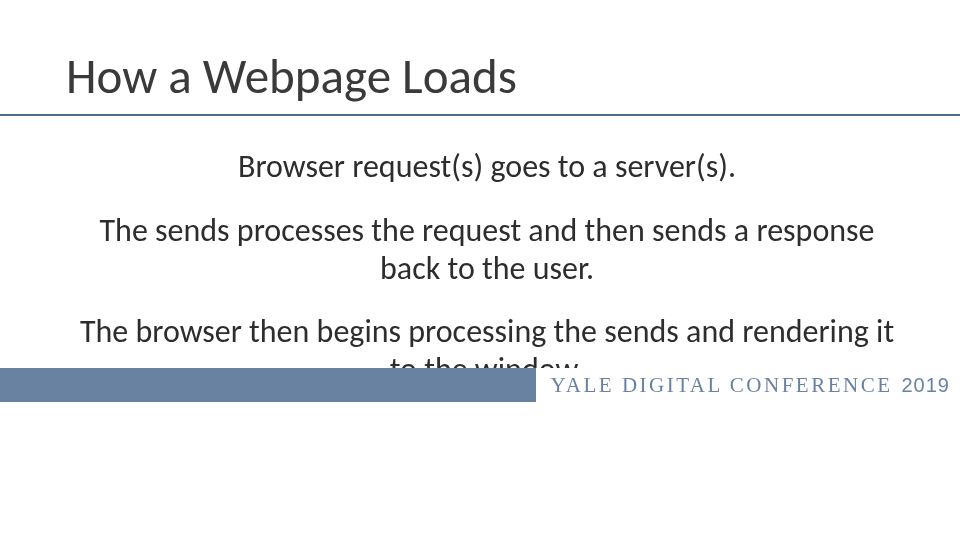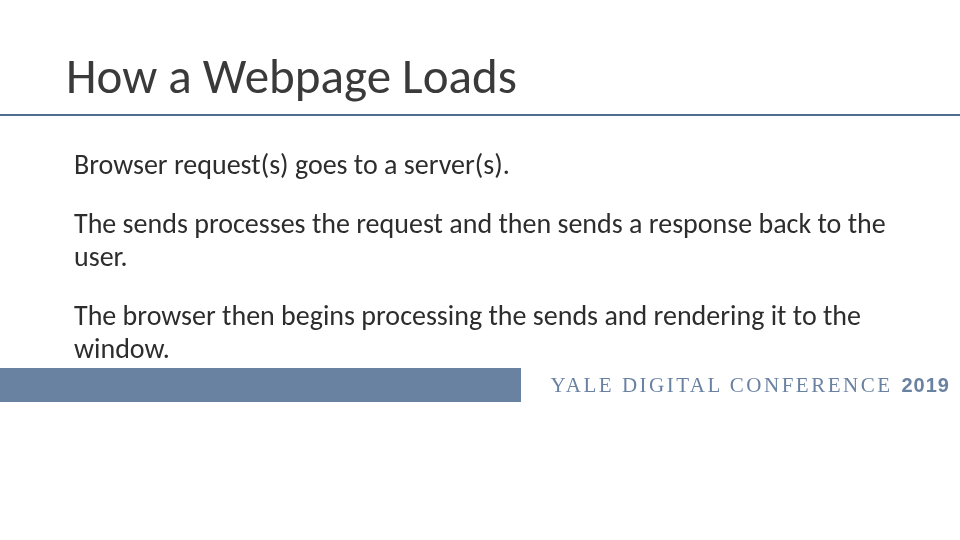--- a/index.html
+++ b/index.html
@@ -37,58 +37,59 @@
     height: 0;
     border-top: 2px solid #4f6d8f;
   }
   .body {
     position: absolute;
     top: 148px;
     left: 74px;
     right: 60px;
   }
   .body p {
-    font-size: 28px;
+    font-size: 32px;
     line-height: 1.18;
     color: #2d2d2d;
     font-weight: 400;
     margin-bottom: 26px;
+    text-align: center;
   }
   .footer-bar {
     position: absolute;
     left: 0;
     bottom: 14px;
     height: 34px;
     display: flex;
     align-items: stretch;
     width: 960px;
   }
   .footer-bar .bar-fill {
     background: #6a82a2;
     flex: 1 1 auto;
     height: 34px;
   }
   .footer-bar .brand {
     background: #ffffff;
-    padding: 0 10px 0 29px;
+    padding: 0 10px 0 14px;
     display: flex;
     align-items: center;
   }
   .brand-yale {
     font-family: "Trajan Pro", "Times New Roman", Georgia, serif;
     font-size: 21px;
     letter-spacing: 2.5px;
     color: #6a82a2;
     font-weight: 400;
     margin-right: 9px;
   }
   .brand-year {
     font-family: "Segoe UI", Arial, sans-serif;
     font-size: 20px;
-    font-weight: 700;
+    font-weight: 400;
     color: #6a82a2;
     letter-spacing: 1px;
   }
 </style>
 </head>
 <body>
 
 <div class="slide">
 
   <h1 class="title">How a Webpage Loads</h1>

